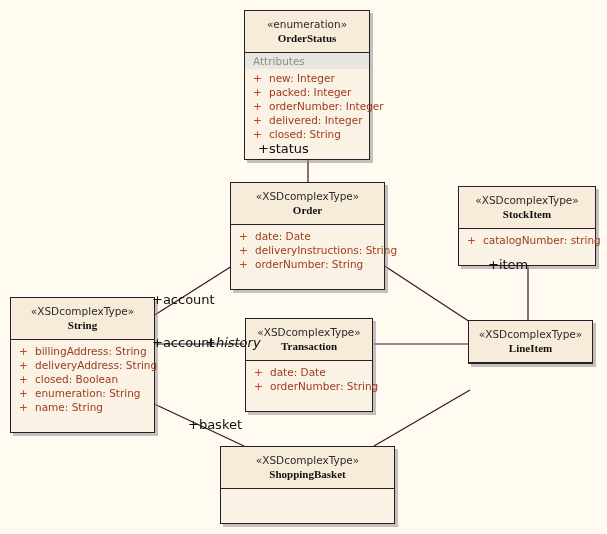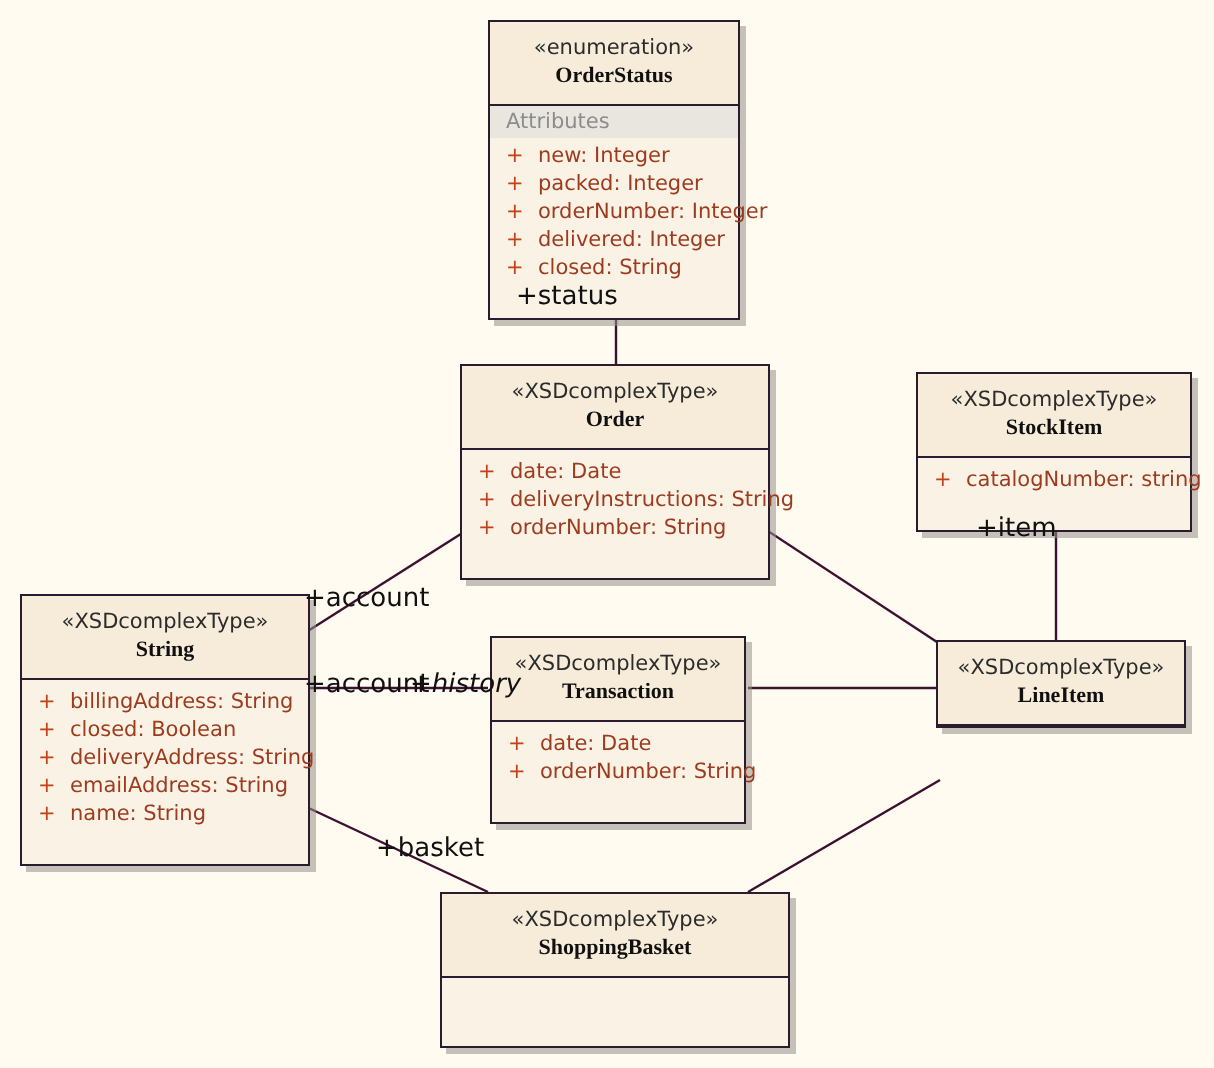--- a/index.html
+++ b/index.html
@@ -188,27 +188,27 @@
   <div class="uml-class" style="left:10px; top:297px; width:145px;">
     <div class="uml-header">
       <span class="stereotype">«XSDcomplexType»</span>
       <span class="classname">String</span>
     </div>
     <div class="uml-body">
       <span class="attr">
         <span class="vis">+</span><span>billingAddress:  String</span>
       </span>
       <span class="attr">
+        <span class="vis">+</span><span>deliveryAddress:  String</span>
+      </span>
+      <span class="attr">
         <span class="vis">+</span><span>closed:  Boolean</span>
       </span>
       <span class="attr">
-        <span class="vis">+</span><span>deliveryAddress:  String</span>
-      </span>
-      <span class="attr">
-        <span class="vis">+</span><span>emailAddress:  String</span>
+        <span class="vis">+</span><span>enumeration:  String</span>
       </span>
       <span class="attr">
         <span class="vis">+</span><span>name:  String</span>
       </span>
     </div>
   </div>
 
   <div class="uml-class" style="left:245px; top:318px; width:128px;">
     <div class="uml-header">
       <span class="stereotype">«XSDcomplexType»</span>

